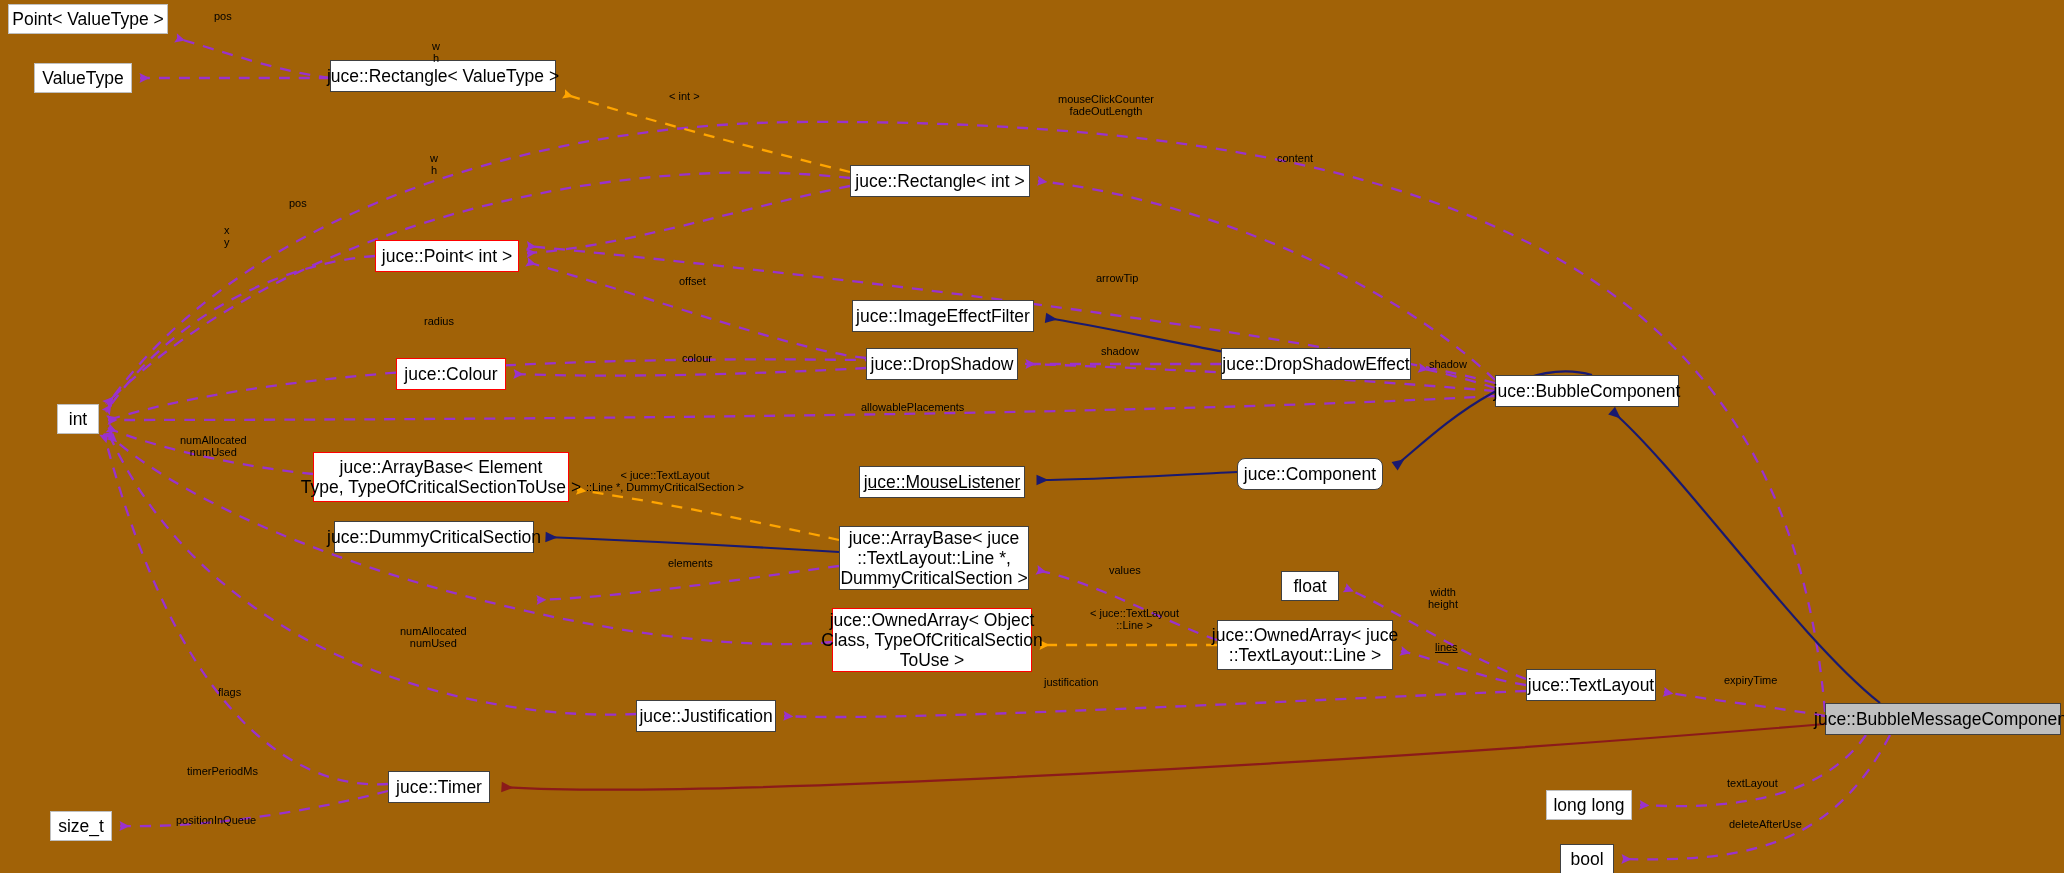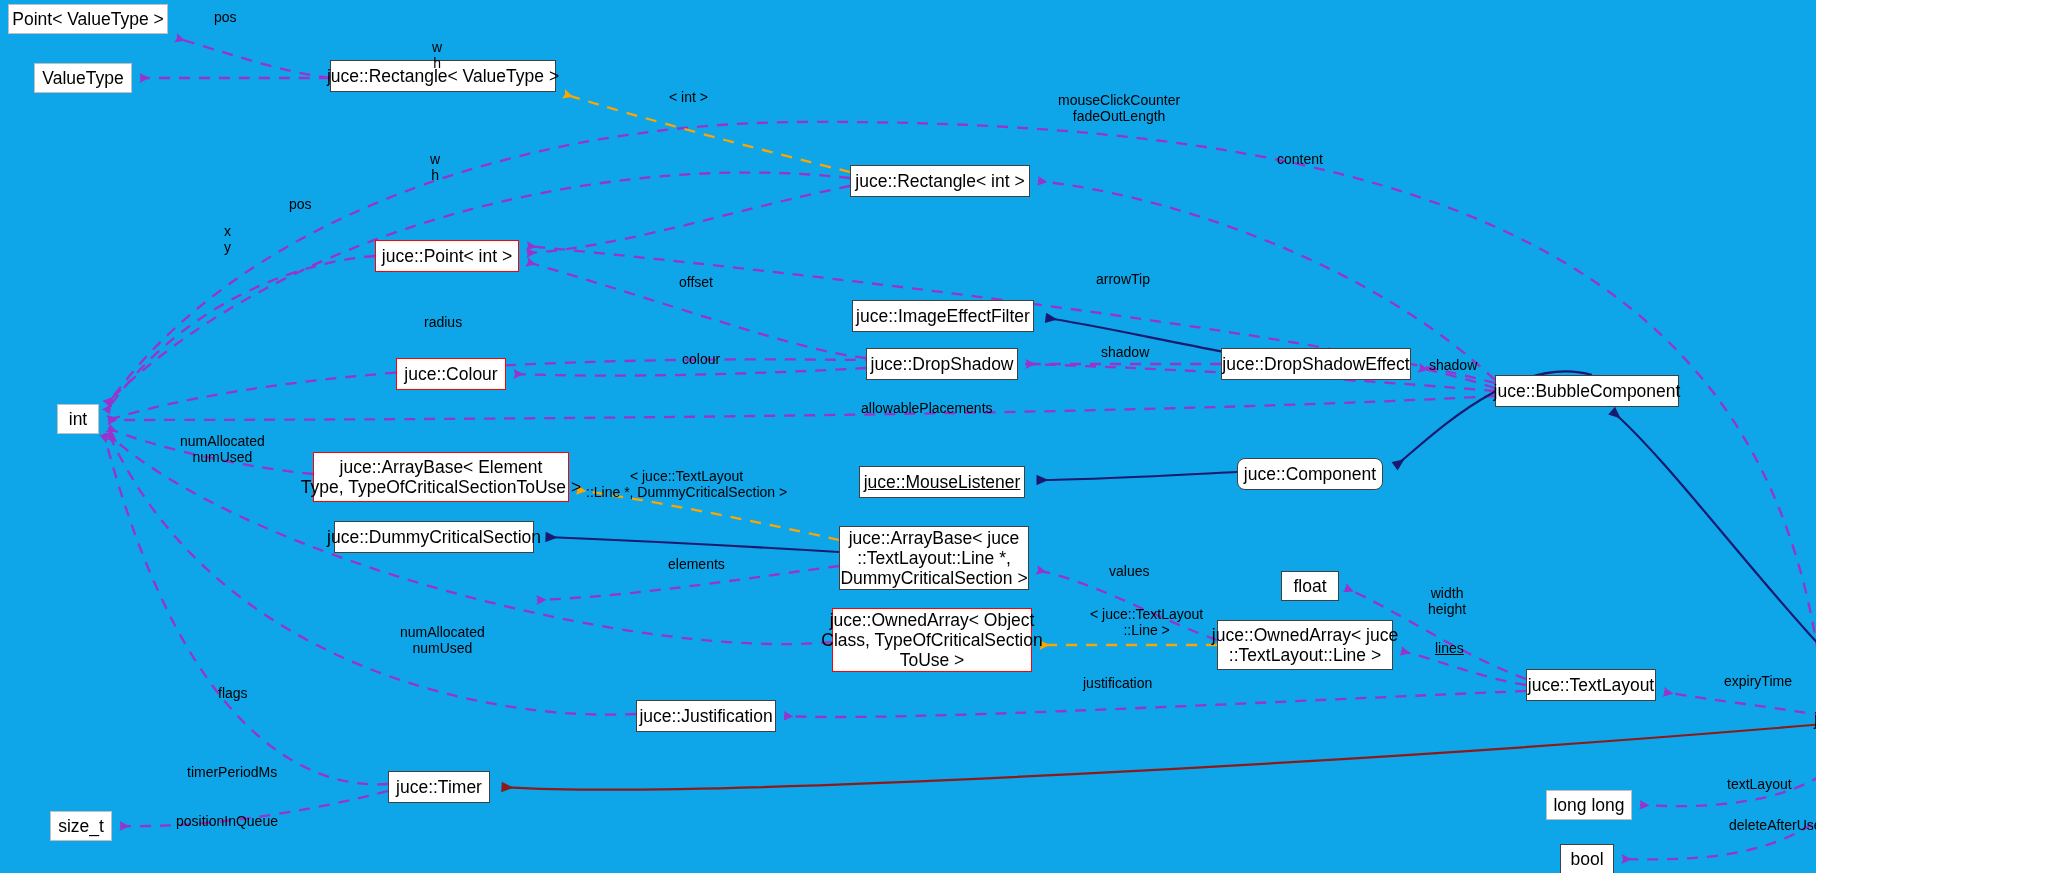--- a/index.html
+++ b/index.html
@@ -2,23 +2,23 @@
 <html><head>
 <meta charset="utf-8">
 <style>
   html, body {
     margin: 0;
     padding: 0;
     background: #ffffff;
   }
   #diagram {
     position: relative;
-    width: 1816px;
+    width: 2064px;
     height: 873px;
-    background: #0ea5e9;
+    background: #a16207;
     font-family: "Liberation Sans", sans-serif;
     overflow: hidden;
   }
   #edge-layer {
     position: absolute;
     left: 0; top: 0;
     width: 2064px;
     height: 873px;
     pointer-events: none;
   }
@@ -36,21 +36,21 @@
     white-space: pre;
     padding: 1px 5px;
     z-index: 5;
   }
   .node.dark   { border: 1.6px solid #404040; }
   .node.light  { border: 1.4px solid #bfbfbf; }
   .node.red    { border: 1.8px solid #ff0000; }
   .node.hl     { border: 1.8px solid #404040; background: #bfbfbf; }
   .elabel {
     position: absolute;
-    font-size: 14px;
+    font-size: 11px;
     line-height: 1.12;
     color: #000000;
     white-space: pre;
     text-align: center;
     z-index: 6;
   }
 </style>
 </head>
 <body>
 
@@ -205,21 +205,21 @@
 ::Line *, DummyCriticalSection &gt;</div>
   <div class="elabel" style="left:668px;top:557px;">elements</div>
   <div class="elabel" style="left:1109px;top:564px;">values</div>
   <div class="elabel" style="left:1428px;top:586px;">width
 height</div>
   <div class="elabel" style="left:400px;top:625px;">numAllocated
 numUsed</div>
   <div class="elabel" style="left:1090px;top:607px;">&lt; juce::TextLayout
 ::Line &gt;</div>
   <div class="elabel" style="left:1435px;top:641px;text-decoration:underline;">lines</div>
-  <div class="elabel" style="left:1083px;top:676px;">justification</div>
+  <div class="elabel" style="left:1044px;top:676px;">justification</div>
   <div class="elabel" style="left:218px;top:686px;">flags</div>
   <div class="elabel" style="left:1724px;top:674px;">expiryTime</div>
   <div class="elabel" style="left:187px;top:765px;">timerPeriodMs</div>
   <div class="elabel" style="left:1727px;top:777px;">textLayout</div>
   <div class="elabel" style="left:176px;top:814px;">positionInQueue</div>
   <div class="elabel" style="left:1729px;top:818px;">deleteAfterUse</div>
 
 </div>
 
 </body></html>

